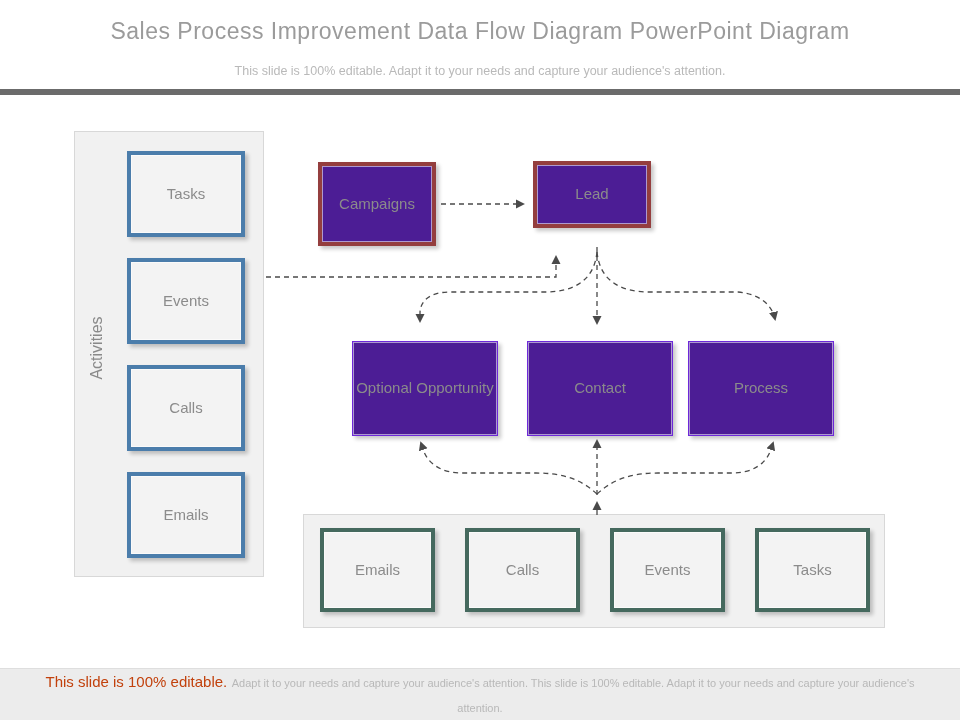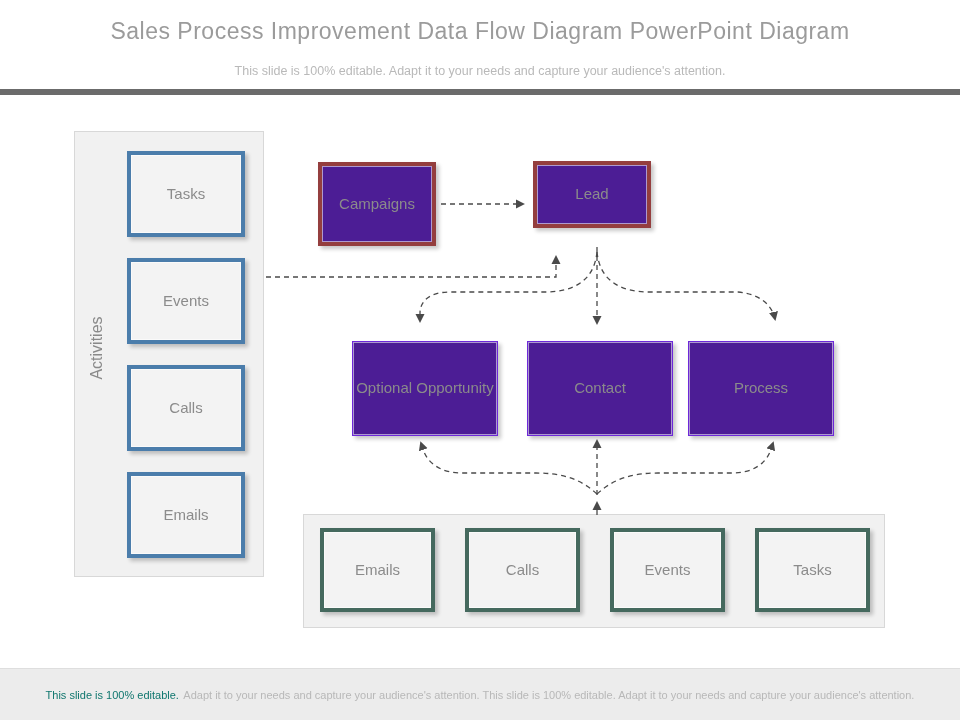--- a/index.html
+++ b/index.html
@@ -73,21 +73,21 @@
   
   #connectors{position:absolute;inset:0;pointer-events:none;}
 
   
   .footer{
     position:absolute;left:0;top:668px;width:960px;height:52px;
     background:#ececec;border-top:1px solid #dedede;
     display:flex;align-items:center;justify-content:center;box-sizing:border-box;
   }
   .footer p{margin:0;padding:0 30px;text-align:center;line-height:1.55;}
-  .footer .lead{font-size:11px;color:#0f766e;}
+  .footer .lead{font-size:15px;color:#c2410c;}
   .footer .rest{font-size:11px;color:#b8b8b8;}
 </style>
 </head>
 <body>
 
 <div class="stage">
 
   <div class="title">Sales Process Improvement Data Flow Diagram PowerPoint Diagram</div>
   <div class="subtitle">This slide is 100% editable. Adapt it to your needs and capture your audience's attention.</div>
   <div class="divider"></div>

